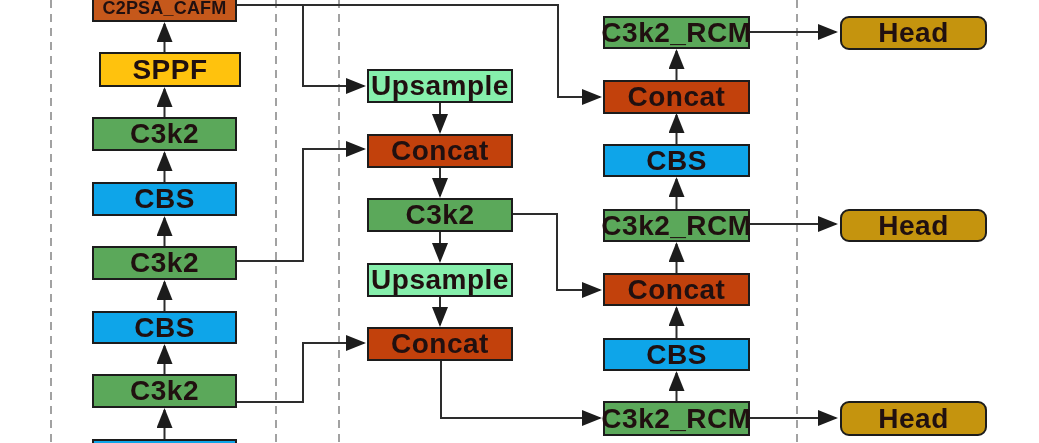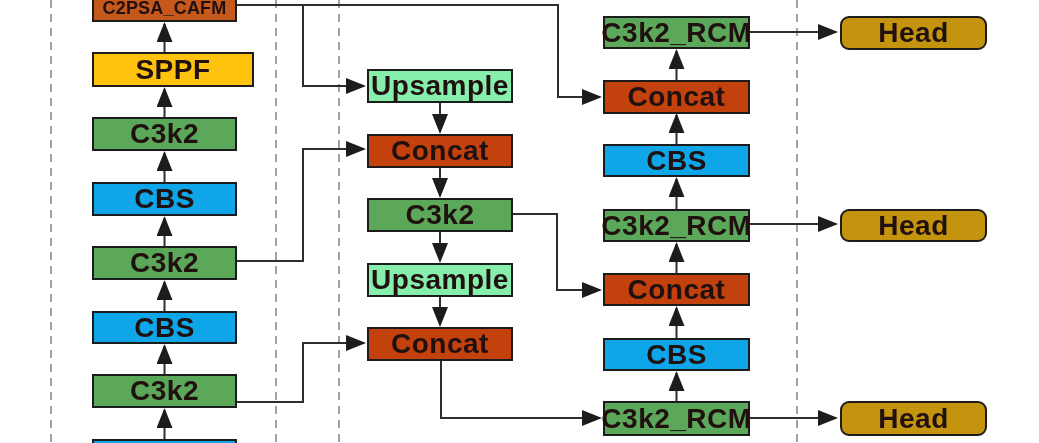--- a/index.html
+++ b/index.html
@@ -72,21 +72,21 @@
       <path d="M441,361 V418 H600"></path>
       <path d="M750,32 H836"></path>
       <path d="M750,224 H836"></path>
       <path d="M750,418 H836"></path>
     </g>
   </svg>
 
   <div class="node c-orangedark top-clipped" style="left:92px;top:-12px;width:145px;height:34px">
     <span>C2PSA_CAFM</span>
   </div>
-  <div class="node c-yellow" style="left:92px;top:52px;width:162px;height:35px">
+  <div class="node c-yellow" style="left:99px;top:52px;width:142px;height:35px">
     <span>SPPF</span>
   </div>
   <div class="node c-green" style="left:92px;top:117px;width:145px;height:34px">
     <span>C3k2</span>
   </div>
   <div class="node c-blue" style="left:92px;top:182px;width:145px;height:34px">
     <span>CBS</span>
   </div>
   <div class="node c-green" style="left:92px;top:246px;width:145px;height:34px">
     <span>C3k2</span>

